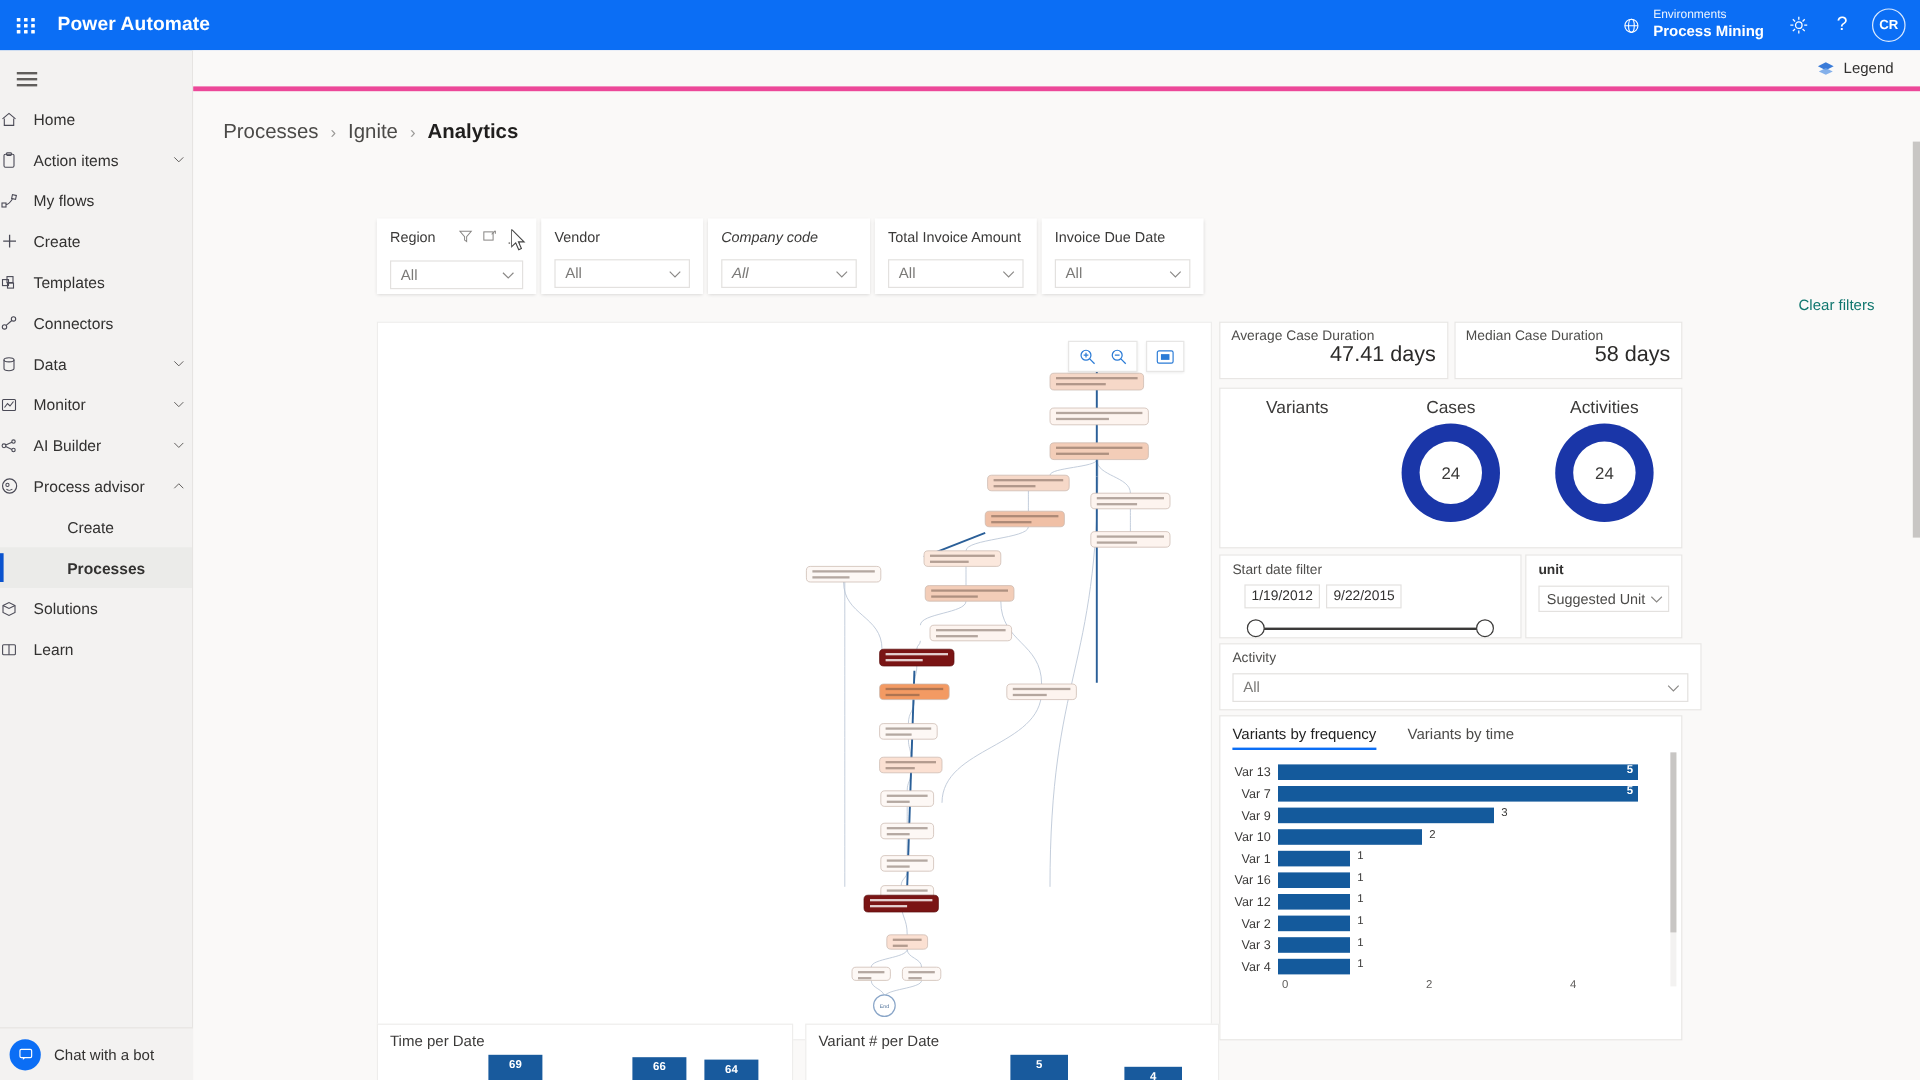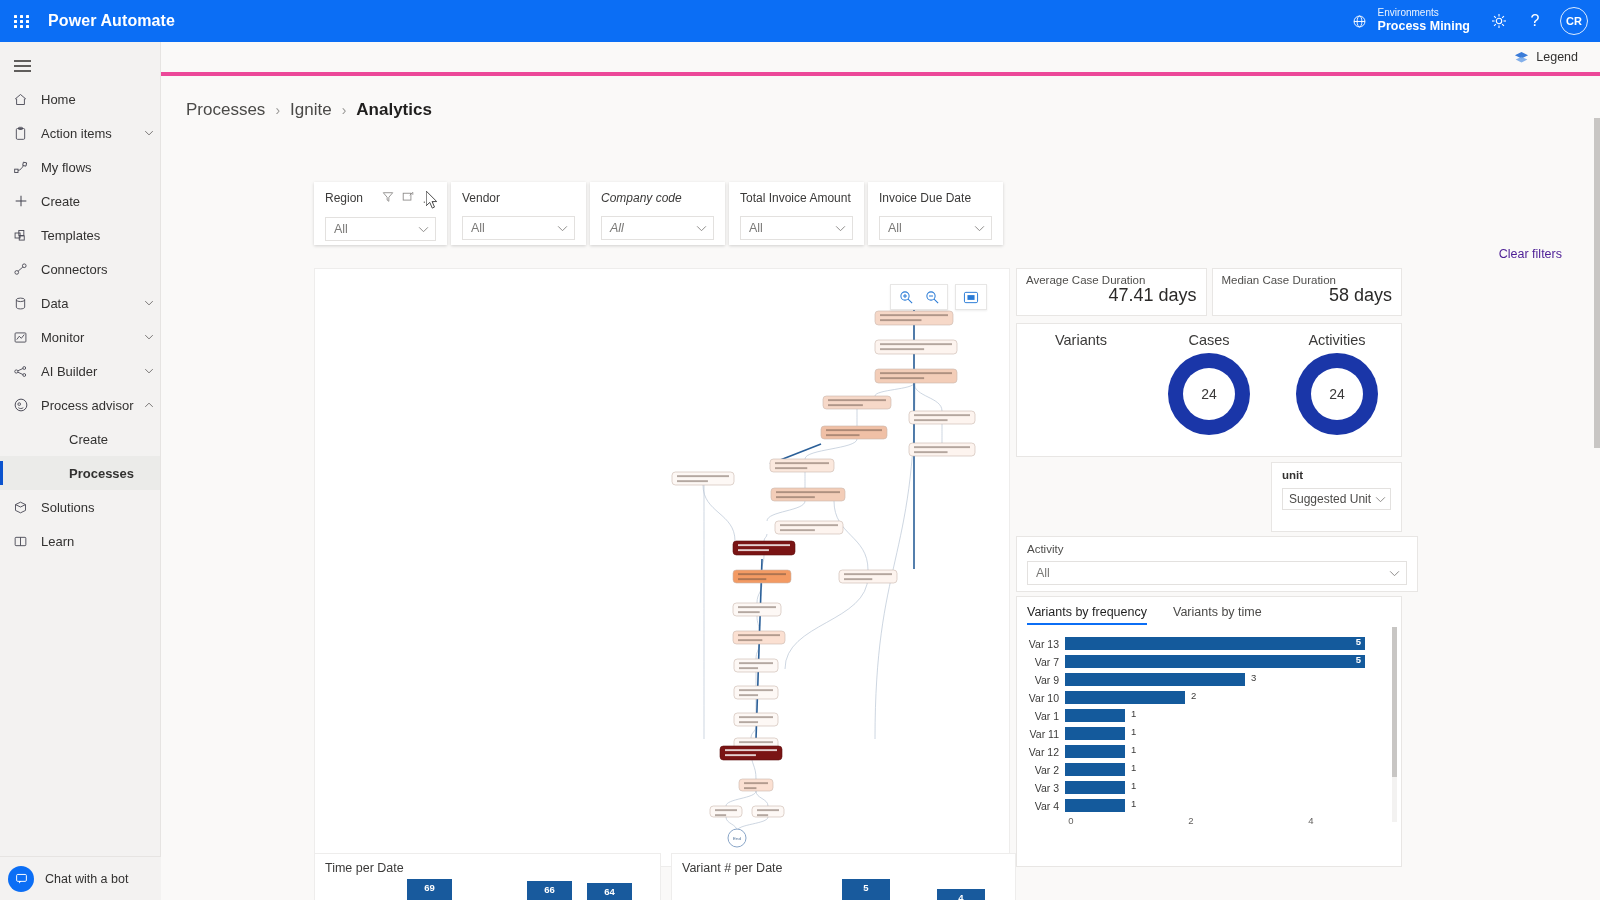--- a/index.html
+++ b/index.html
@@ -37,21 +37,21 @@
 
   
   .leftnav {
     position:absolute; top:42px; left:0; width:161px; height:858px;
     background:#f3f2f1; border-right:1px solid #e6e4e2;
   }
   .hamb { height:32px; display:flex; align-items:center; padding-left:14px; margin-top:8px; cursor:pointer; }
   .hamb span { display:block; width:17px; height:1.4px; background:#605e5c; position:relative; }
   .hamb span::before, .hamb span::after { content:""; position:absolute; left:0; width:17px; height:1.4px; background:#605e5c; }
   .hamb span::before { top:-5px; } .hamb span::after { top:5px; }
-  .navitem { height:34px; display:flex; align-items:center; padding-left:13px; cursor:pointer; position:relative; color:#323130; }
+  .navitem { height:34px; display:flex; align-items:center; cursor:pointer; position:relative; color:#323130; }
   .navitem .ic { width:24px; flex:0 0 24px; display:flex; align-items:center; color:#4a4a56; }
   .navitem .lbl { font-size:13px; margin-left:4px; flex:1; white-space:nowrap; }
   .navitem .chev { width:22px; display:flex; align-items:center; justify-content:center; color:#605e5c; }
   .navitem.sub .lbl { margin-left:32px; }
   .navitem.selected { background:#ebebe9; }
   .navitem.selected .lbl { font-weight:600; }
   .navitem.selected::before { content:""; position:absolute; left:0; top:5px; bottom:5px; width:3px; background:#0b53ce; }
   .chatbot { position:absolute; left:0; bottom:0; width:161px; height:44px; display:flex; align-items:center; padding-left:8px;
     border-top:1px solid #e6e4e2; background:#f3f2f1; cursor:pointer; }
   .chatbot .cb { width:26px; height:26px; border-radius:50%; background:#0b6ef5; display:flex; align-items:center; justify-content:center; }
@@ -68,21 +68,21 @@
   .breadcrumb .current { font-weight:bold; color:#201f1e; }
 
   
   .filterbar { position:absolute; left:153px; top:140px; width:856px; height:63px; display:flex; }
   .fcard { background:#fff; box-shadow:0 1px 3px rgba(0,0,0,.17); padding:9px 11px 0 11px; margin-right:4px; position:relative; }
   .fcard .fhead { display:flex; align-items:flex-start; }
   .fcard .ftitle { font-size:12px; color:#3b3a39; flex:1; white-space:nowrap; }
   .fcard .ficons { display:flex; align-items:center; gap:8px; color:#8a8886; }
   .fcard .fsel { margin-top:11px; height:24px; border:1px solid #e3e1df; display:flex; align-items:center; padding:0 6px 0 8px; font-size:12.5px; color:#7b7a78; cursor:pointer; }
   .fcard .fsel span { flex:1; }
-  .clearfilters { position:absolute; right:38px; top:205px; color:#4c1d95; font-size:12.5px; cursor:pointer; }
+  .clearfilters { position:absolute; right:38px; top:205px; color:#0f766e; font-size:12.5px; cursor:pointer; }
 
   
   .kpi-row { position:absolute; left:855px; top:226px; width:386px; display:flex; gap:5px; }
   .kpi { background:#fff; border:1px solid #e8e6e4; width:191px; height:48px; padding:5px 9px 0 9px; }
   .kpi .k1 { font-size:11.5px; color:#4f4e4c; }
   .kpi .k2 { font-size:18px; color:#2b2a29; text-align:right; margin-top:-1px; font-weight:400; }
 
   .donutcard { position:absolute; left:855px; top:281px; width:386px; height:134px; background:#fff; border:1px solid #e8e6e4; display:flex; }
   .donutcell { flex:1; display:flex; flex-direction:column; align-items:center; padding-top:8px; }
   .donutcell .dlbl { font-size:14.5px; color:#3b3a39; }
@@ -478,20 +478,32 @@
     </div>
       </div>
       <div class="donutcell">
     <div class="dlbl">Activities</div>
     <div class="donut" style="background:#1a36a8;">
       <span class="dval">24</span>
     </div>
       </div>
     </div>
 
+  <div class="daterangecard">
+    <div class="cardlbl">Start date filter</div>
+    <div class="dateinputs">
+      <div class="di">1/19/2012</div>
+      <div class="di">9/22/2015</div>
+    </div>
+    <div class="slider">
+      <div class="track"></div>
+      <div class="knob" style="left:0;"></div>
+      <div class="knob" style="right:0;"></div>
+    </div>
+  </div>
 
   <div class="unitcard">
     <div class="cardlbl">unit</div>
     <div class="unitsel">
       <span>Suggested Unit</span>
       <svg width="11" height="7" viewBox="0 0 12 8">
           <polyline points="1,1.5 6,6.5 11,1.5" fill="none" stroke="#8a8886" stroke-width="1.1"></polyline>
         </svg>
     </div>
   </div>
@@ -551,21 +563,21 @@
         <div class="vrow">
     <div class="vlab">Var 1</div>
     <div class="vbarwrap">
       <div class="vbar" style="width:60px;background:#145a9c;">
         
       </div>
       <span class="vval-out" style="left:66px;">1</span>
     </div>
         </div>
         <div class="vrow">
-    <div class="vlab">Var 11</div>
+    <div class="vlab">Var 16</div>
     <div class="vbarwrap">
       <div class="vbar" style="width:60px;background:#145a9c;">
         
       </div>
       <span class="vval-out" style="left:66px;">1</span>
     </div>
         </div>
         <div class="vrow">
     <div class="vlab">Var 12</div>
     <div class="vbarwrap">

